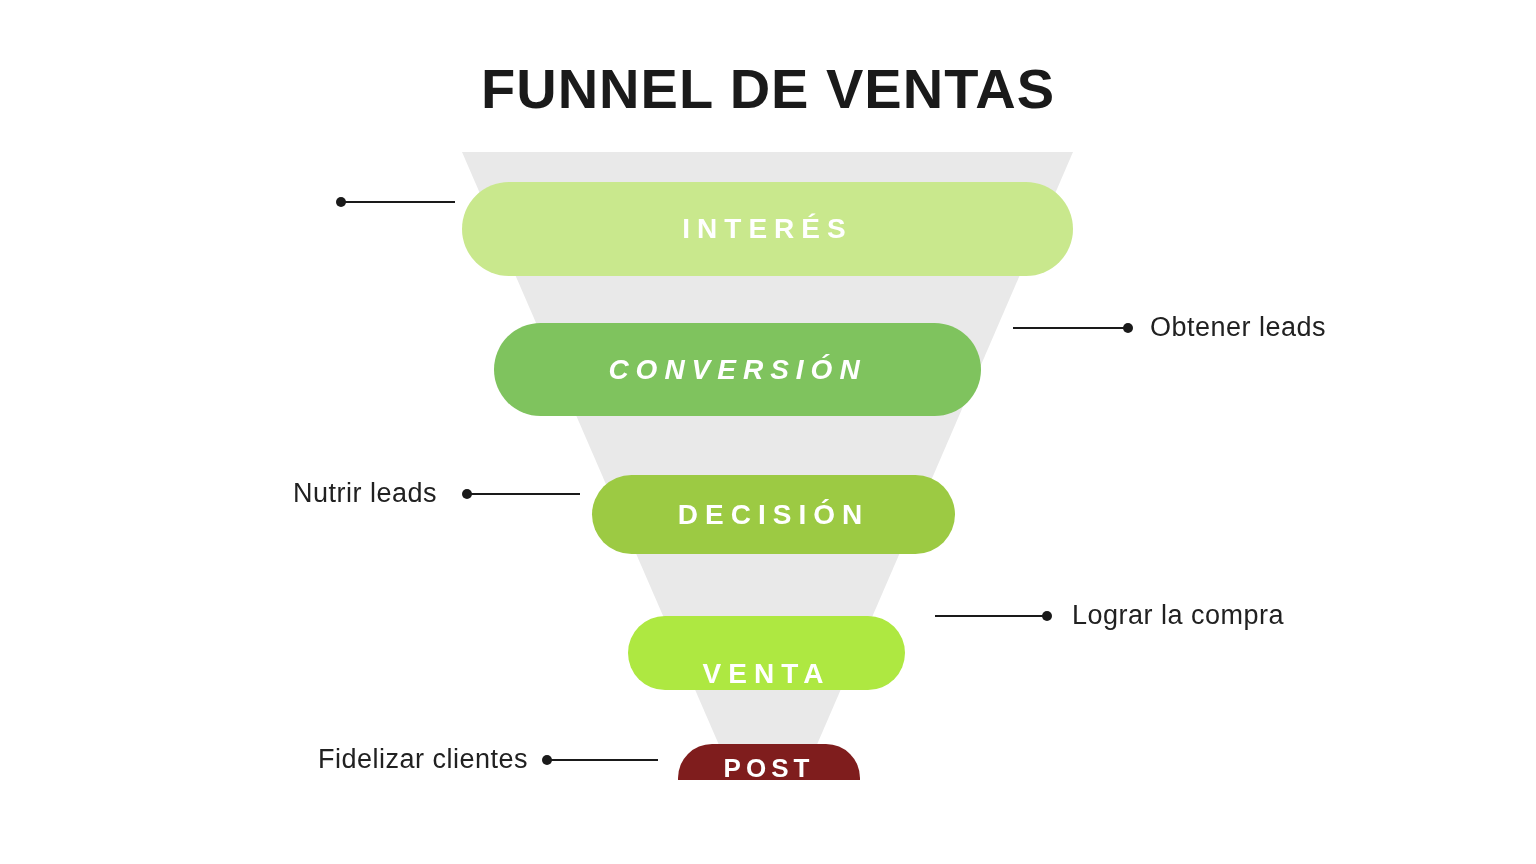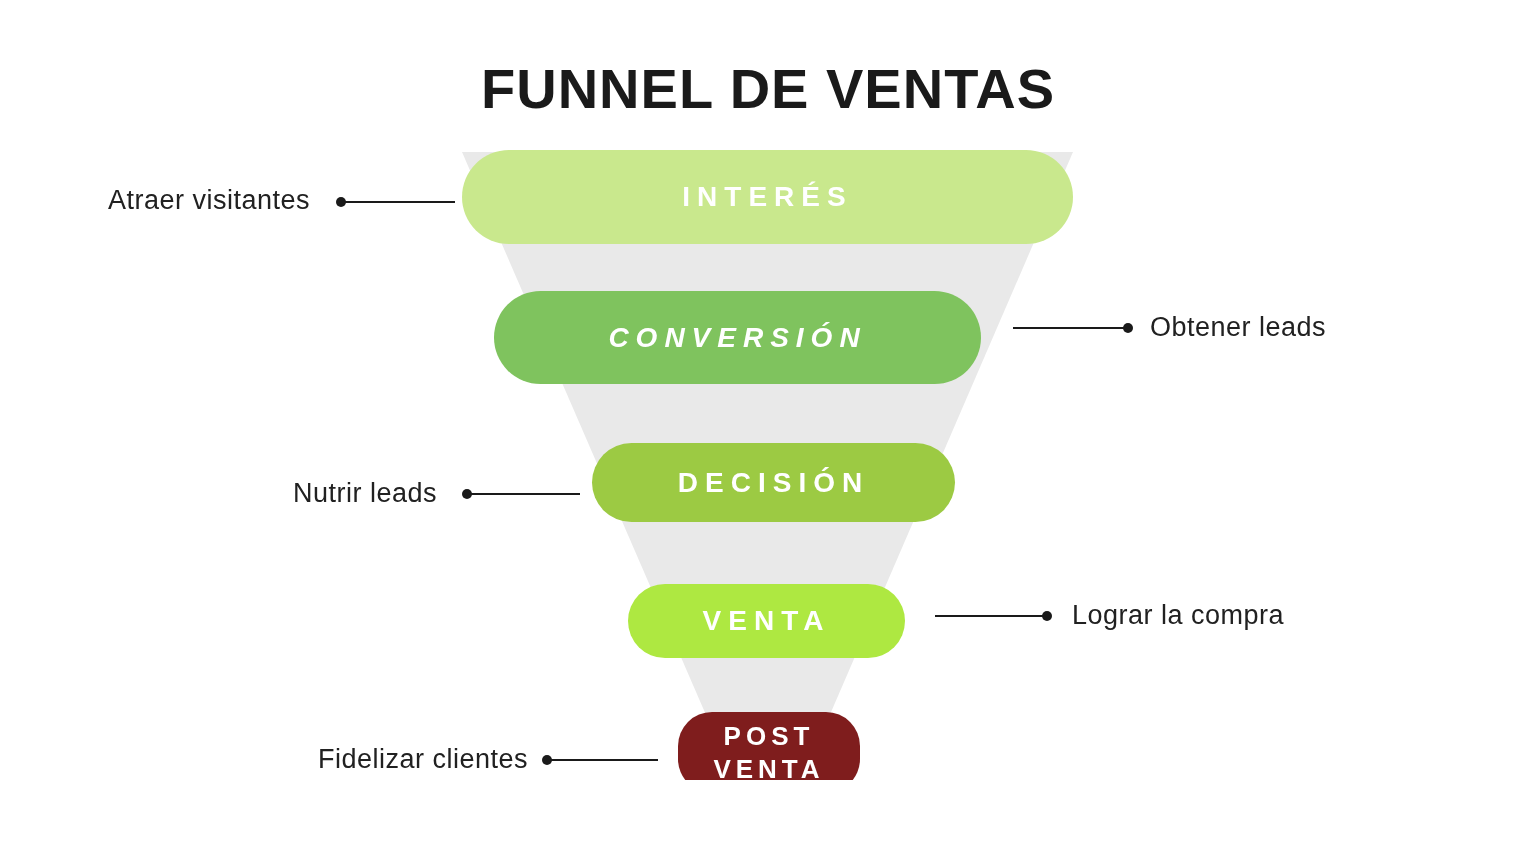--- a/index.html
+++ b/index.html
@@ -30,25 +30,26 @@
   .stage {
     position: absolute;
     display: flex;
     align-items: center;
     justify-content: center;
     color: #ffffff;
     font-weight: 700;
     font-size: 28px;
     letter-spacing: 7px;
     text-align: center;
+    margin-top: 32px;
   }
   .stage-1 { left: 462px; top: 150px; width: 611px; height: 94px; border-radius: 47px; }
   .stage-2 { left: 494px; top: 291px; width: 487px; height: 93px; border-radius: 47px; font-style: italic; }
   .stage-3 { left: 592px; top: 443px; width: 363px; height: 79px; border-radius: 40px; }
-  .stage-4 { left: 628px; top: 584px; width: 277px; height: 74px; border-radius: 37px; }
+  .stage-4 { left: 628px; top: 584px; width: 277px; height: 74px; border-radius: 37px; align-items: flex-end; }
   .stage-5 { left: 678px; top: 712px; width: 182px; height: 81px; border-radius: 34px;
              font-size: 26px; letter-spacing: 5px; line-height: 33px; padding: 0 28px; }
   .annot-text {
     position: absolute;
     font-size: 27px;
     color: #212121;
     white-space: nowrap;
     letter-spacing: 0.5px;
   }
   .annot-line {
@@ -104,21 +105,20 @@
   <div class="stage stage-3" style="background-color: rgb(156, 202, 67);">
     <span>DECISIÓN</span>
   </div>
   <div class="stage stage-4" style="background-color: rgb(174, 232, 65);">
     <span>VENTA</span>
   </div>
   <div class="stage stage-5" style="background-color: #7f1d1d;">
     <span>POST VENTA</span>
   </div>
 
-  <span class="annot-text a1-text">Atraer visitantes</span>
   <span class="annot-dot a1-dot"></span>
   <span class="annot-line a1-line"></span>
 
   <span class="annot-text a2-text">Obtener leads</span>
   <span class="annot-dot a2-dot"></span>
   <span class="annot-line a2-line"></span>
 
   <span class="annot-text a3-text">Nutrir leads</span>
   <span class="annot-dot a3-dot"></span>
   <span class="annot-line a3-line"></span>

